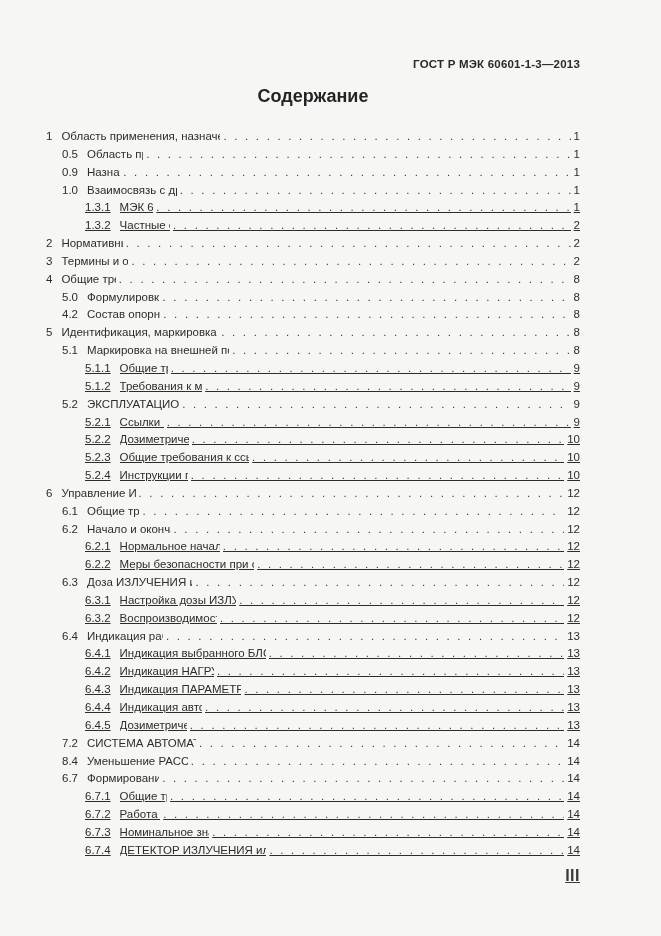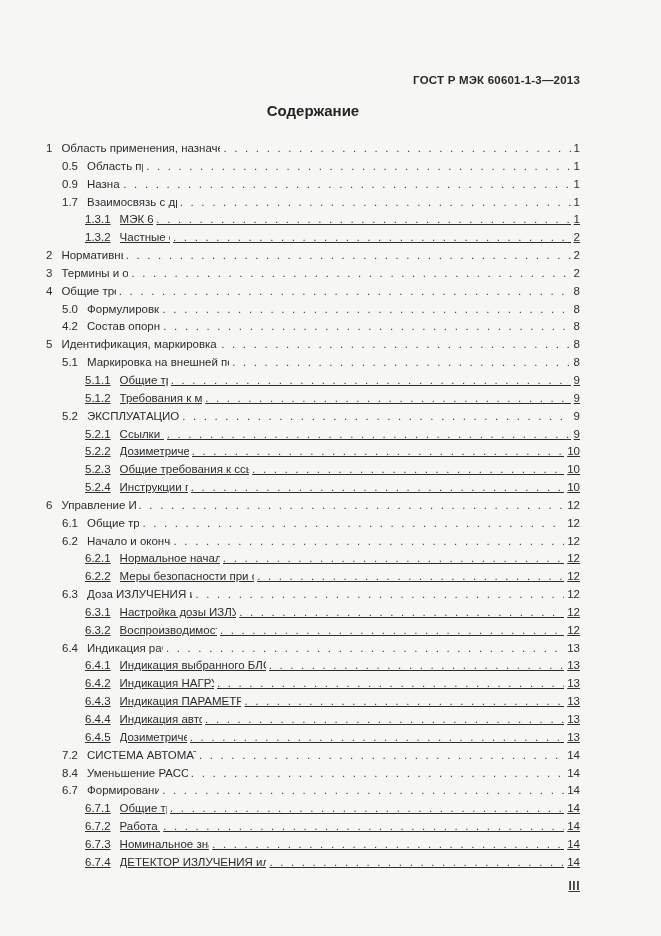--- a/index.html
+++ b/index.html
@@ -8,32 +8,32 @@
     width: 661px; height: 936px;
     background: #f6f6f5;
     font-family: "Liberation Sans", sans-serif;
     color: #2d2d2d;
     overflow: hidden;
     box-sizing: border-box;
   }
   .content {
     margin-left: 46px;
     width: 534px;
-    padding-top: 74px;
+    padding-top: 58px;
   }
   .std-ref {
     text-align: right;
     font-size: 11.5px;
     font-weight: bold;
     letter-spacing: 0.2px;
     color: #2a2a2a;
   }
   .doc-title {
     text-align: center;
-    font-size: 15px;
+    font-size: 18px;
     font-weight: bold;
     margin-top: 16px;
     color: #242424;
   }
   .toc {
     margin-top: 21px;
     font-size: 11.5px;
   }
   .toc-row {
     display: flex;
@@ -55,21 +55,21 @@
     margin-right: 3px;
   }
   .toc-leader::after {
     content: ". . . . . . . . . . . . . . . . . . . . . . . . . . . . . . . . . . . . . . . . . . . . . . . . . . . . . . . . . . . . . . . . . . . . . . . . . . . . . . . .";
     letter-spacing: 2.2px;
     color: #3a3a3a;
   }
   .toc-page { flex: 0 0 auto; text-align: right; }
   .footer-page-num {
     text-align: right;
-    font-size: 12px;
+    font-size: 16px;
     font-weight: bold;
     margin-top: 7px;
     letter-spacing: 0.5px;
     color: #3a3a3a;
     text-decoration: underline;
   }
 </style>
 </head>
 <body>
 
@@ -90,21 +90,21 @@
           <span class="toc-leader"></span>
           <span class="toc-page">1</span>
         </div>
         <div class="toc-row l2">
           <span class="toc-num">0.9</span>
           <span class="toc-label">Назначение</span>
           <span class="toc-leader"></span>
           <span class="toc-page">1</span>
         </div>
         <div class="toc-row l2">
-          <span class="toc-num">1.7</span>
+          <span class="toc-num">1.0</span>
           <span class="toc-label">Взаимосвязь с другими стандартами</span>
           <span class="toc-leader"></span>
           <span class="toc-page">1</span>
         </div>
         <div class="toc-row l3">
           <span class="toc-num">1.3.1</span>
           <span class="toc-label">МЭК 60601-1</span>
           <span class="toc-leader"></span>
           <span class="toc-page">1</span>
         </div>

